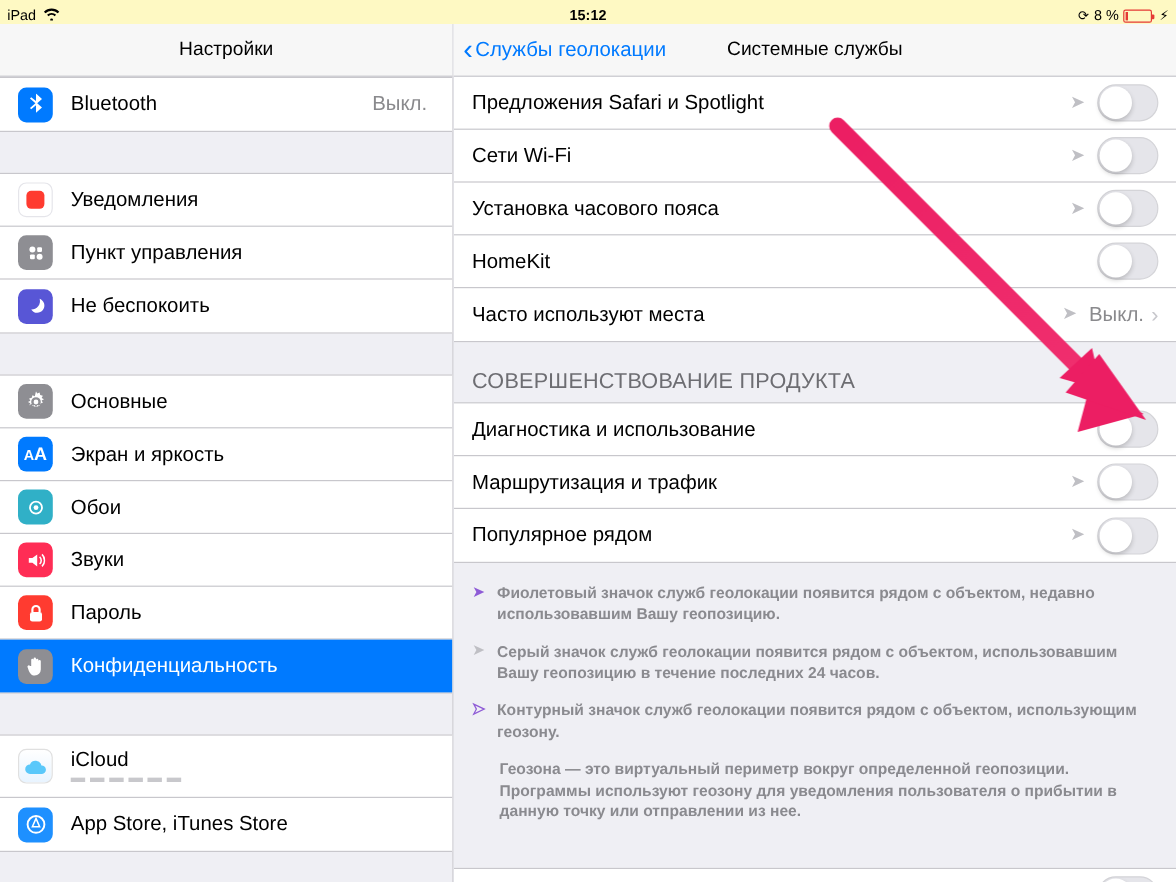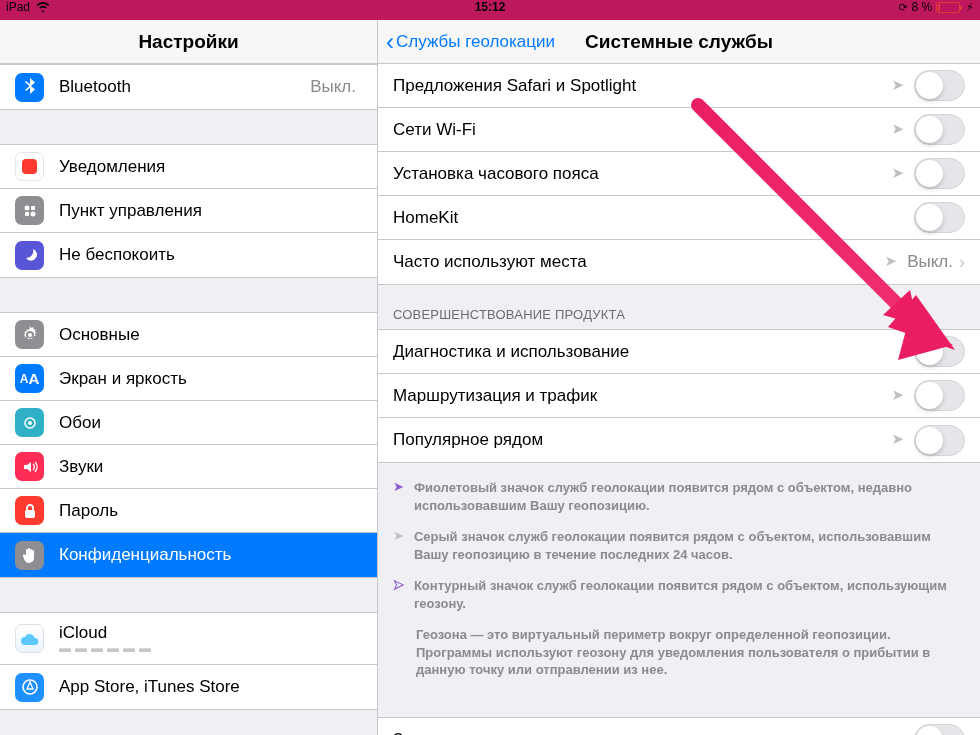--- a/index.html
+++ b/index.html
@@ -1,33 +1,33 @@
 <!DOCTYPE html>
 <html><head>
 <meta charset="utf-8">
 <style>
 * { margin: 0; padding: 0; box-sizing: border-box; font-family: -apple-system, "Helvetica Neue", Arial, sans-serif; -webkit-font-smoothing: antialiased; }
 html, body { width: 980px; height: 735px; overflow: hidden; background: #efeff4; }
 
 
-.status-bar { height: 20px; display: flex; align-items: flex-start; font-size: 12px; color: #000; padding: 0 6px; background: #be185d; }
+.status-bar { height: 20px; display: flex; align-items: flex-end; font-size: 12px; color: #000; padding: 0 6px; background: #fef9c3; }
 .status-left { flex: 1; display: flex; align-items: center; gap: 6px; }
 .status-center { flex: 1; text-align: center; font-weight: 600; }
 .status-right { flex: 1; display: flex; justify-content: flex-end; align-items: center; gap: 4px; }
 .wifi-glyph { font-size: 11px; }
 .lock-glyph { font-size: 11px; }
 
 
 .panes { display: flex; height: calc(100% - 20px); }
 .pane-left { width: 378px; border-right: 1px solid #c8c7cc; background: #efeff4; display: flex; flex-direction: column; }
 .pane-right { flex: 1; background: #efeff4; display: flex; flex-direction: column; position: relative; }
 
 
 .nav-header { height: 44px; display: flex; align-items: center; justify-content: center; background: #f7f7f7; border-bottom: 1px solid #c8c7cc; position: relative; }
-.nav-title { font-size: 19px; font-weight: 700; color: #000; }
+.nav-title { font-size: 16px; font-weight: 400; color: #000; }
 .nav-back { position: absolute; left: 8px; display: flex; align-items: center; color: #007aff; font-size: 17px; cursor: pointer; }
 .nav-back-chevron { font-size: 24px; line-height: 1; margin-right: 2px; font-weight: 300; }
 
 
 .scroll { flex: 1; overflow-y: auto; }
 .group-gap { height: 34px; }
 
 .list-group { background: #fff; border-top: 1px solid #c8c7cc; border-bottom: 1px solid #c8c7cc; }
 .cell { display: flex; align-items: center; height: 44px; padding: 0 15px; border-bottom: 1px solid #c8c7cc; position: relative; }
 .cell:last-child { border-bottom: none; }
@@ -44,21 +44,21 @@
 
 
 .cell-right { padding-left: 15px; }
 
 .loc-arrow { color: #bfbfc4; font-size: 15px; margin-right: 10px; transform: translateY(-1px); }
 .loc-arrow.purple { color: #8e5bd6; }
 
 .switch { width: 51px; height: 31px; border-radius: 16px; background: #e5e5ea; border: 1px solid #d4d4d8; position: relative; flex-shrink: 0; cursor: pointer; }
 .switch-knob { position: absolute; left: 1px; top: 1px; width: 27px; height: 27px; border-radius: 50%; background: #fff; box-shadow: 0 2px 4px rgba(0,0,0,.2); }
 
-.section-header { font-size: 13px; color: #6d6d72; letter-spacing: .2px; padding: 22px 15px 7px; text-transform: uppercase; }
+.section-header { font-size: 18px; color: #6d6d72; letter-spacing: .2px; padding: 22px 15px 7px; text-transform: uppercase; }
 
 .footer-notes { padding: 16px 15px 24px; font-size: 13px; color: #8a8a8f; line-height: 1.35; }
 .footer-line { display: flex; gap: 10px; margin-bottom: 14px; }
 .footer-line .loc-arrow { font-size: 13px; margin: 0; }
 .footer-text { flex: 1; font-weight: bold; }
 
 
 .arrow-overlay { position: absolute; pointer-events: none; }
 
 

